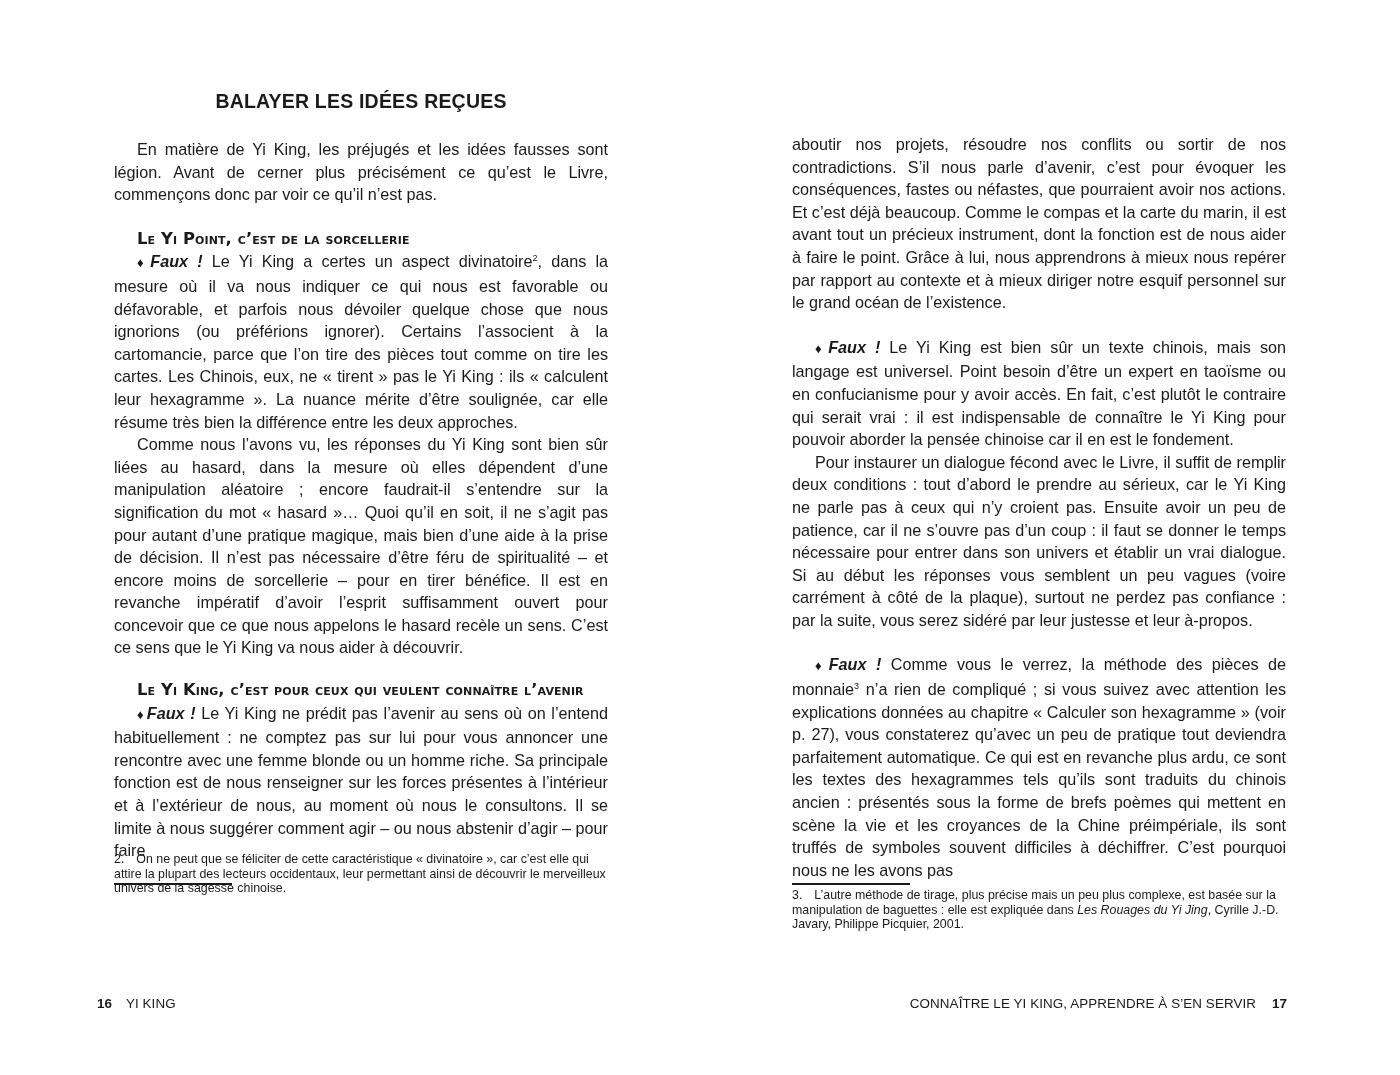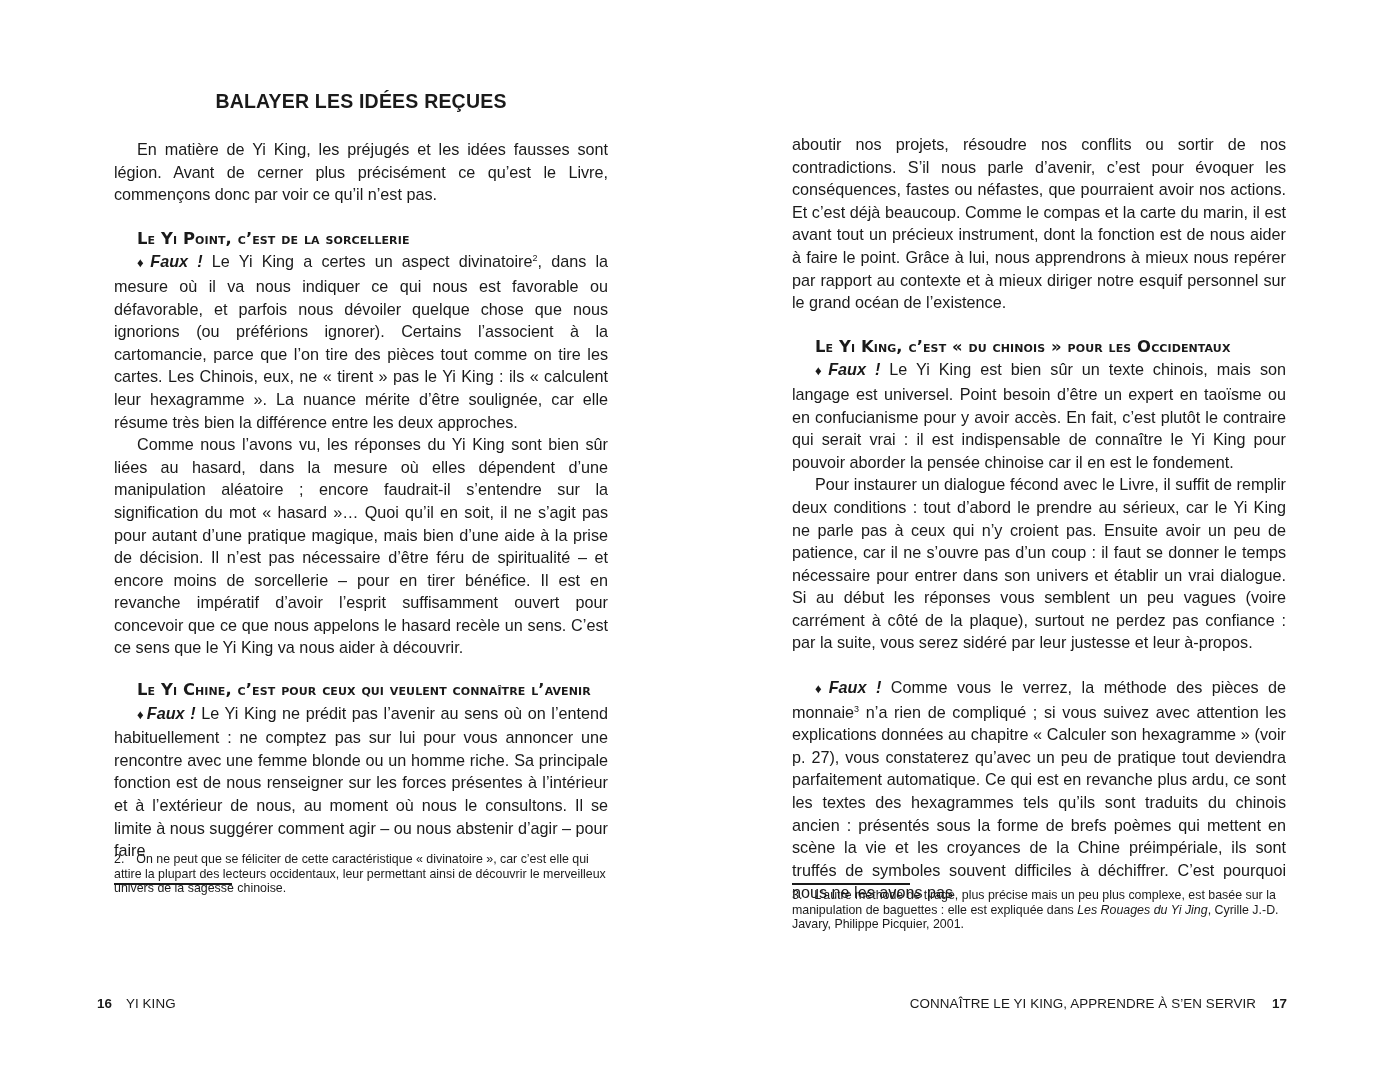--- a/index.html
+++ b/index.html
@@ -45,36 +45,35 @@
   <div class="col">
     <h1 class="chapter-title">BALAYER LES IDÉES REÇUES</h1>
     <p>En matière de Yi King, les préjugés et les idées fausses sont légion. Avant de cerner plus précisément ce qu’est le Livre, commençons donc par voir ce qu’il n’est pas.</p>
 
     <div class="gap-l"></div>
     <h2 class="subhead">Le Yi Point, c’est de la sorcellerie</h2>
     <p><span class="diamond">♦</span><span class="faux">Faux !</span><span> Le Yi King a certes un aspect divinatoire</span><sup>2</sup><span>, dans la mesure où il va nous indiquer ce qui nous est favorable ou défavorable, et parfois nous dévoiler quelque chose que nous ignorions (ou préférions ignorer). Certains l’associent à la cartomancie, parce que l’on tire des pièces tout comme on tire les cartes. Les Chinois, eux, ne « tirent » pas le Yi King : ils « calculent leur hexagramme ». La nuance mérite d’être soulignée, car elle résume très bien la différence entre les deux approches.</span></p>
     <p>Comme nous l’avons vu, les réponses du Yi King sont bien sûr liées au hasard, dans la mesure où elles dépendent d’une manipulation aléatoire ; encore faudrait-il s’entendre sur la signification du mot « hasard »… Quoi qu’il en soit, il ne s’agit pas pour autant d’une pratique magique, mais bien d’une aide à la prise de décision. Il n’est pas nécessaire d’être féru de spiritualité – et encore moins de sorcellerie – pour en tirer bénéfice. Il est en revanche impératif d’avoir l’esprit suffisamment ouvert pour concevoir que ce que nous appelons le hasard recèle un sens. C’est ce sens que le Yi King va nous aider à découvrir.</p>
 
     <div class="gap-m"></div>
-    <h2 class="subhead">Le Yi Chine, c’est pour ceux qui veulent connaître l’avenir</h2>
+    <h2 class="subhead">Le Yi King, c’est pour ceux qui veulent connaître l’avenir</h2>
     <p><span class="diamond">♦</span><span class="faux">Faux !</span><span> Le Yi King ne prédit pas l’avenir au sens où on l’entend habituellement : ne comptez pas sur lui pour vous annoncer une rencontre avec une femme blonde ou un homme riche. Sa principale fonction est de nous renseigner sur les forces présentes à l’intérieur et à l’extérieur de nous, au moment où nous le consultons. Il se limite à nous suggérer comment agir – ou nous abstenir d’agir – pour faire</span></p>
   </div>
 
   <div class="footnote-rule"></div>
   <div class="footnote"><span class="fn-num">2.</span><span>On ne peut que se féliciter de cette caractéristique « divinatoire », car c’est elle qui attire la plupart des lecteurs occidentaux, leur permettant ainsi de découvrir le merveilleux univers de la sagesse chinoise.</span></div>
 
   <div class="folio"><span class="folio-num">16</span><span class="folio-title">YI KING</span></div>
 </div>
 
 <div class="page page-right">
   <div class="col">
     <p class="noindent">aboutir nos projets, résoudre nos conflits ou sortir de nos contradictions. S’il nous parle d’avenir, c’est pour évoquer les conséquences, fastes ou néfastes, que pourraient avoir nos actions. Et c’est déjà beaucoup. Comme le compas et la carte du marin, il est avant tout un précieux instrument, dont la fonction est de nous aider à faire le point. Grâce à lui, nous apprendrons à mieux nous repérer par rapport au contexte et à mieux diriger notre esquif personnel sur le grand océan de l’existence.</p>
 
     <div class="gap-l"></div>
-    <h2 class="subhead">Le Yi King, c’est « du chinois » pour les Occidentaux</h2>
     <p><span class="diamond">♦</span><span class="faux">Faux !</span><span> Le Yi King est bien sûr un texte chinois, mais son langage est universel. Point besoin d’être un expert en taoïsme ou en confucianisme pour y avoir accès. En fait, c’est plutôt le contraire qui serait vrai : il est indispensable de connaître le Yi King pour pouvoir aborder la pensée chinoise car il en est le fondement.</span></p>
     <p>Pour instaurer un dialogue fécond avec le Livre, il suffit de remplir deux conditions : tout d’abord le prendre au sérieux, car le Yi King ne parle pas à ceux qui n’y croient pas. Ensuite avoir un peu de patience, car il ne s’ouvre pas d’un coup : il faut se donner le temps nécessaire pour entrer dans son univers et établir un vrai dialogue. Si au début les réponses vous semblent un peu vagues (voire carrément à côté de la plaque), surtout ne perdez pas confiance : par la suite, vous serez sidéré par leur justesse et leur à-propos.</p>
 
     <div class="gap-l"></div>
     <p><span class="diamond">♦</span><span class="faux">Faux !</span><span> Comme vous le verrez, la méthode des pièces de monnaie</span><sup>3</sup><span> n’a rien de compliqué ; si vous suivez avec attention les explications données au chapitre « Calculer son hexagramme » (voir p. 27), vous constaterez qu’avec un peu de pratique tout deviendra parfaitement automatique. Ce qui est en revanche plus ardu, ce sont les textes des hexagrammes tels qu’ils sont traduits du chinois ancien : présentés sous la forme de brefs poèmes qui mettent en scène la vie et les croyances de la Chine préimpériale, ils sont truffés de symboles souvent difficiles à déchiffrer. C’est pourquoi nous ne les avons pas</span></p>
   </div>
 
   <div class="footnote-rule"></div>
   <div class="footnote"><span class="fn-num">3.</span><span>L’autre méthode de tirage, plus précise mais un peu plus complexe, est basée sur la manipulation de baguettes : elle est expliquée dans </span><i>Les Rouages du Yi Jing</i><span>, Cyrille J.-D. Javary, Philippe Picquier, 2001.</span></div>
 

